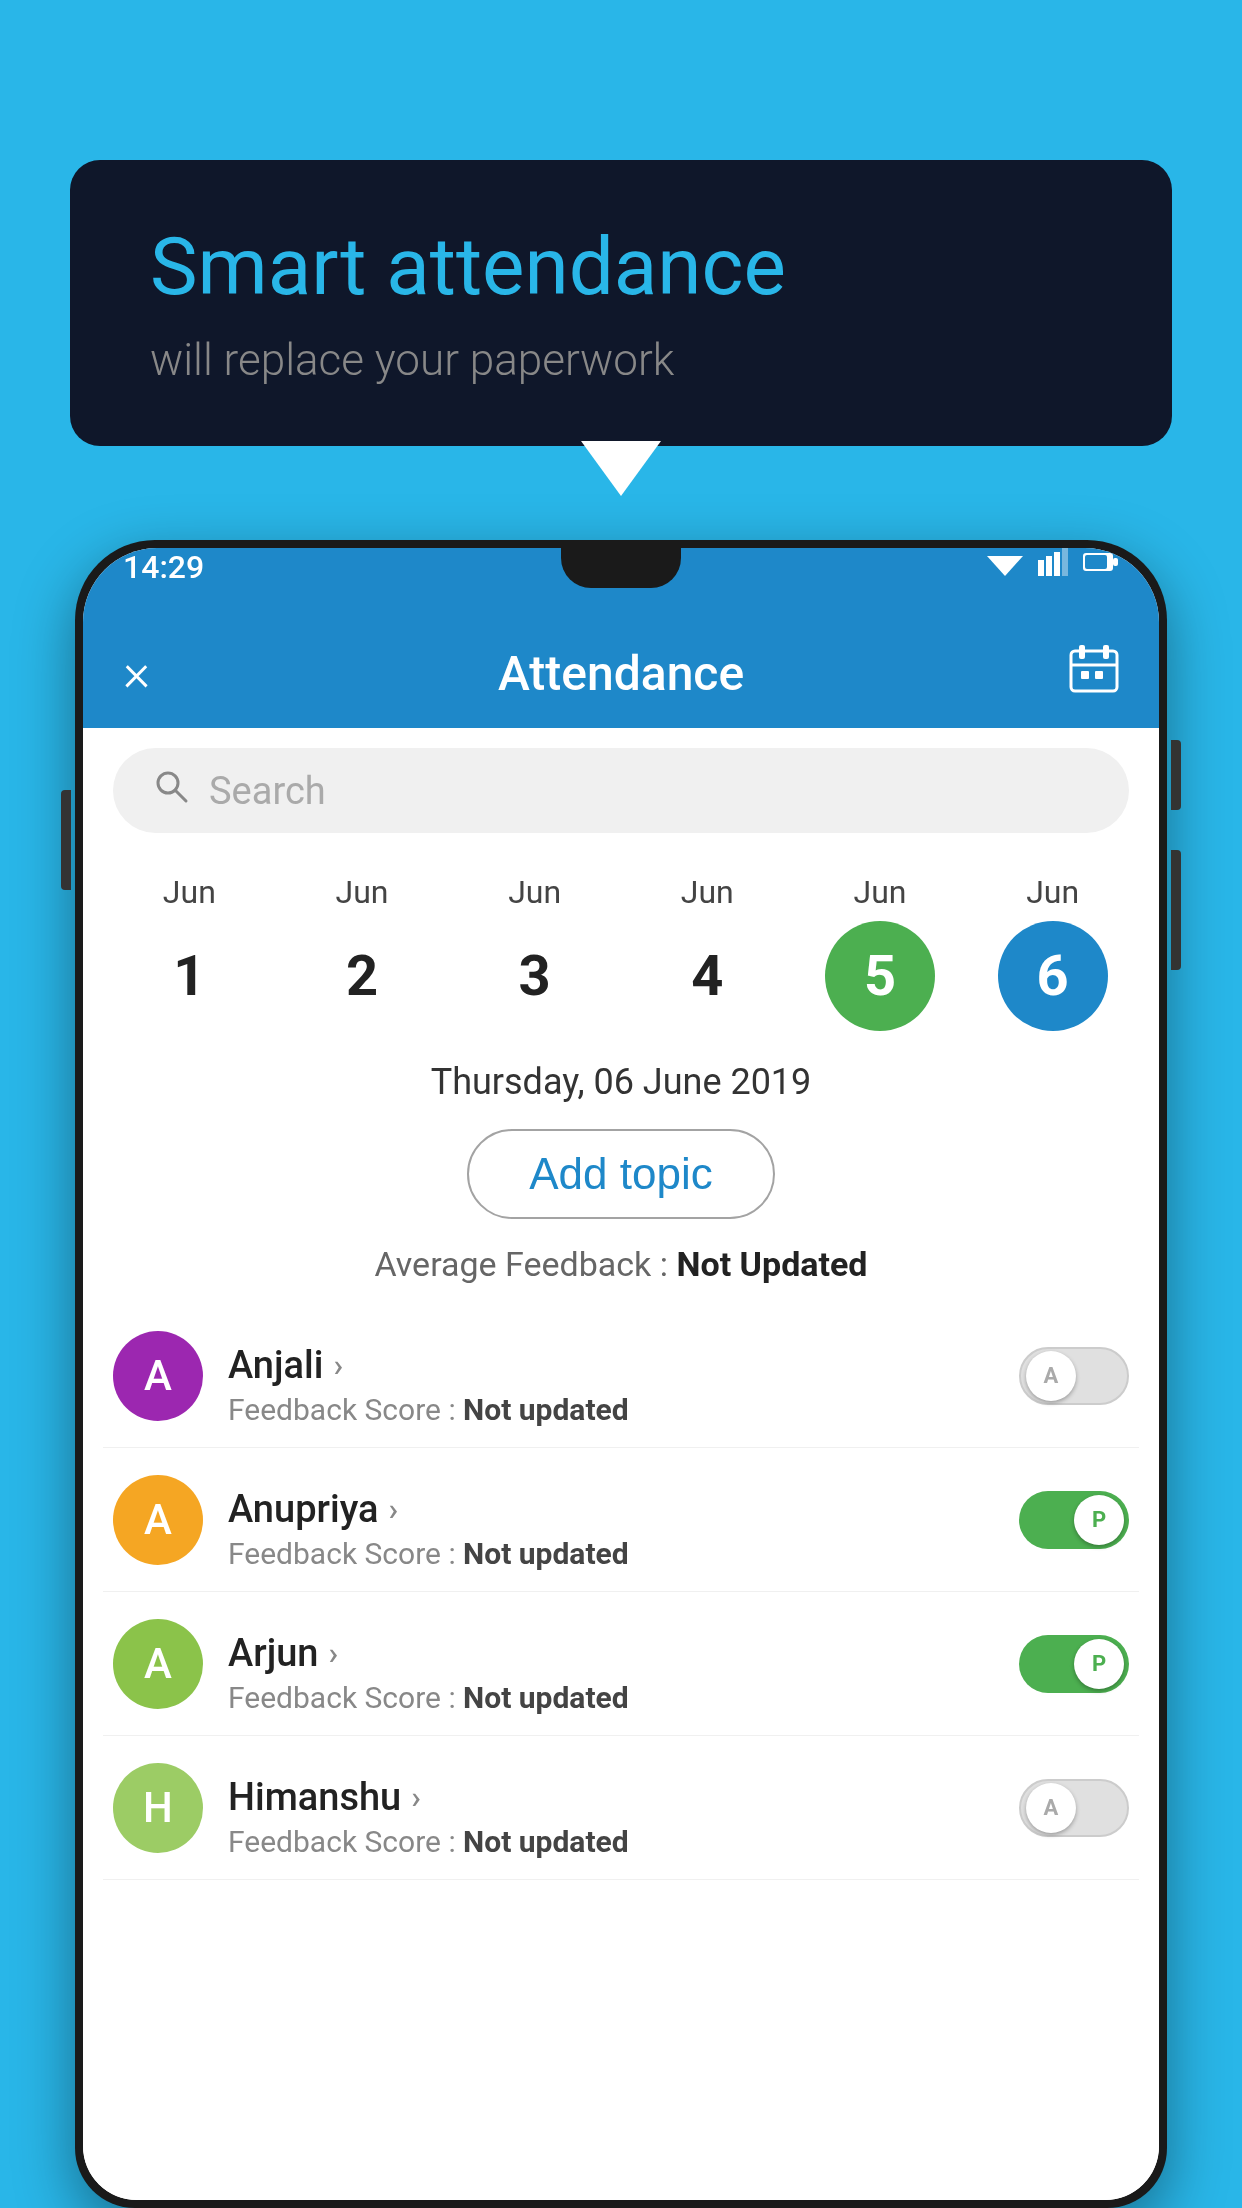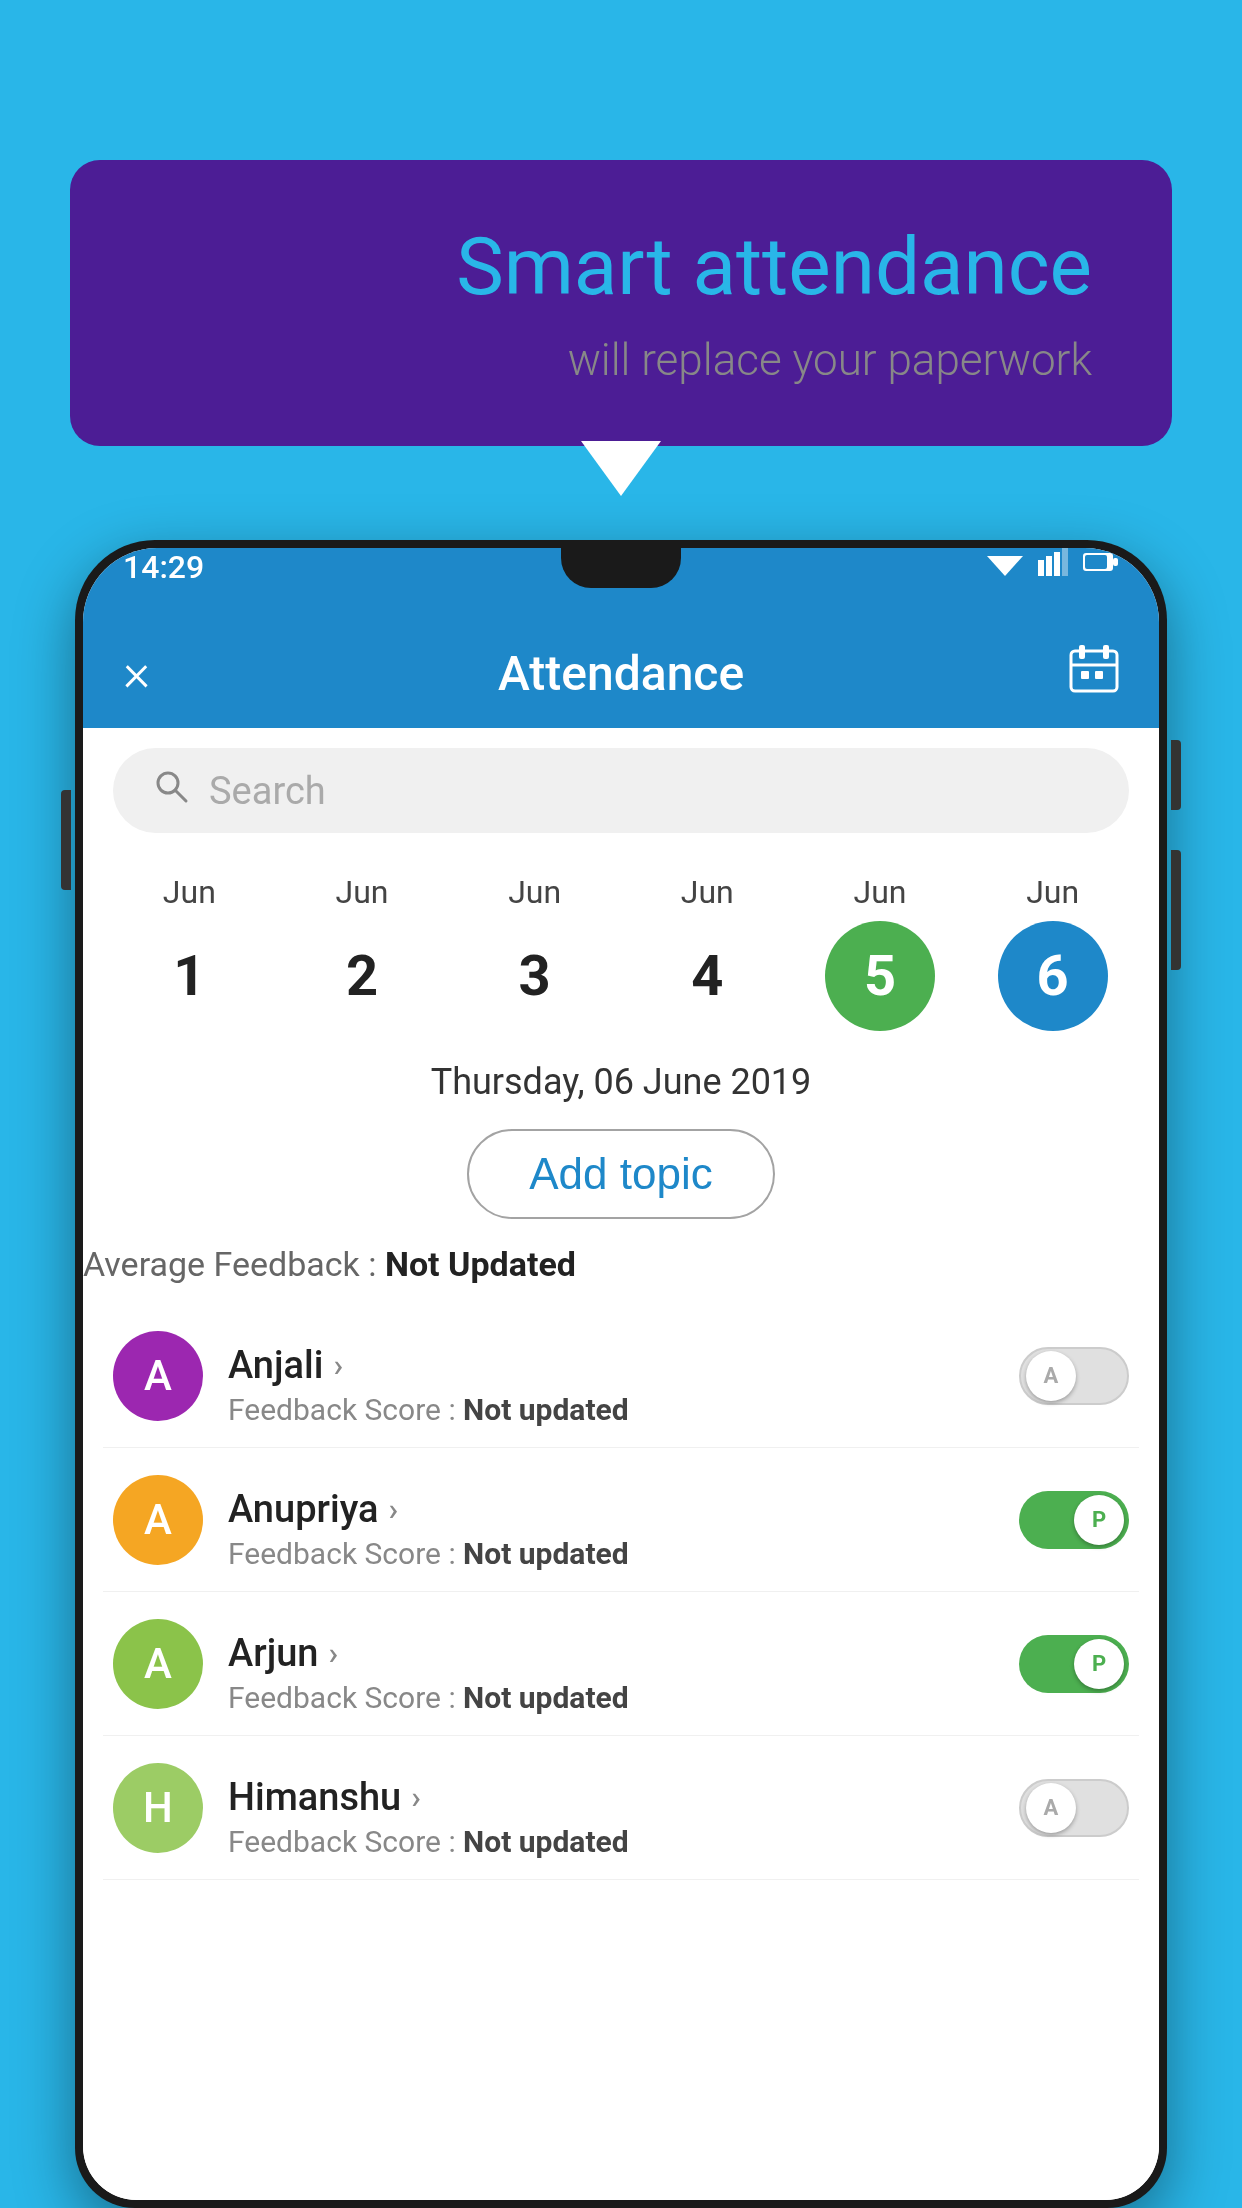--- a/index.html
+++ b/index.html
@@ -15,24 +15,24 @@
 
     
     .speech-bubble-container {
       position: absolute;
       top: 160px;
       left: 70px;
       right: 70px;
     }
 
     .speech-bubble {
-      background: #4c1d95;
+      background: #0f172a;
       border-radius: 30px;
       padding: 60px 80px;
-      text-align: right;
+      text-align: left;
       position: relative;
     }
 
     .speech-bubble::after {
       content: '';
       position: absolute;
       bottom: -50px;
       left: 50%;
       transform: translateX(-50%);
       width: 0;
@@ -232,21 +232,21 @@
       padding: 18px 60px;
       background: white;
       color: #1e88c9;
       font-size: 44px;
       cursor: pointer;
       width: fit-content;
     }
 
     
     .avg-feedback {
-      text-align: left;
+      text-align: center;
       font-size: 34px;
       color: #666;
       margin-bottom: 20px;
     }
 
     .avg-feedback strong {
       color: #222;
     }
 
     

